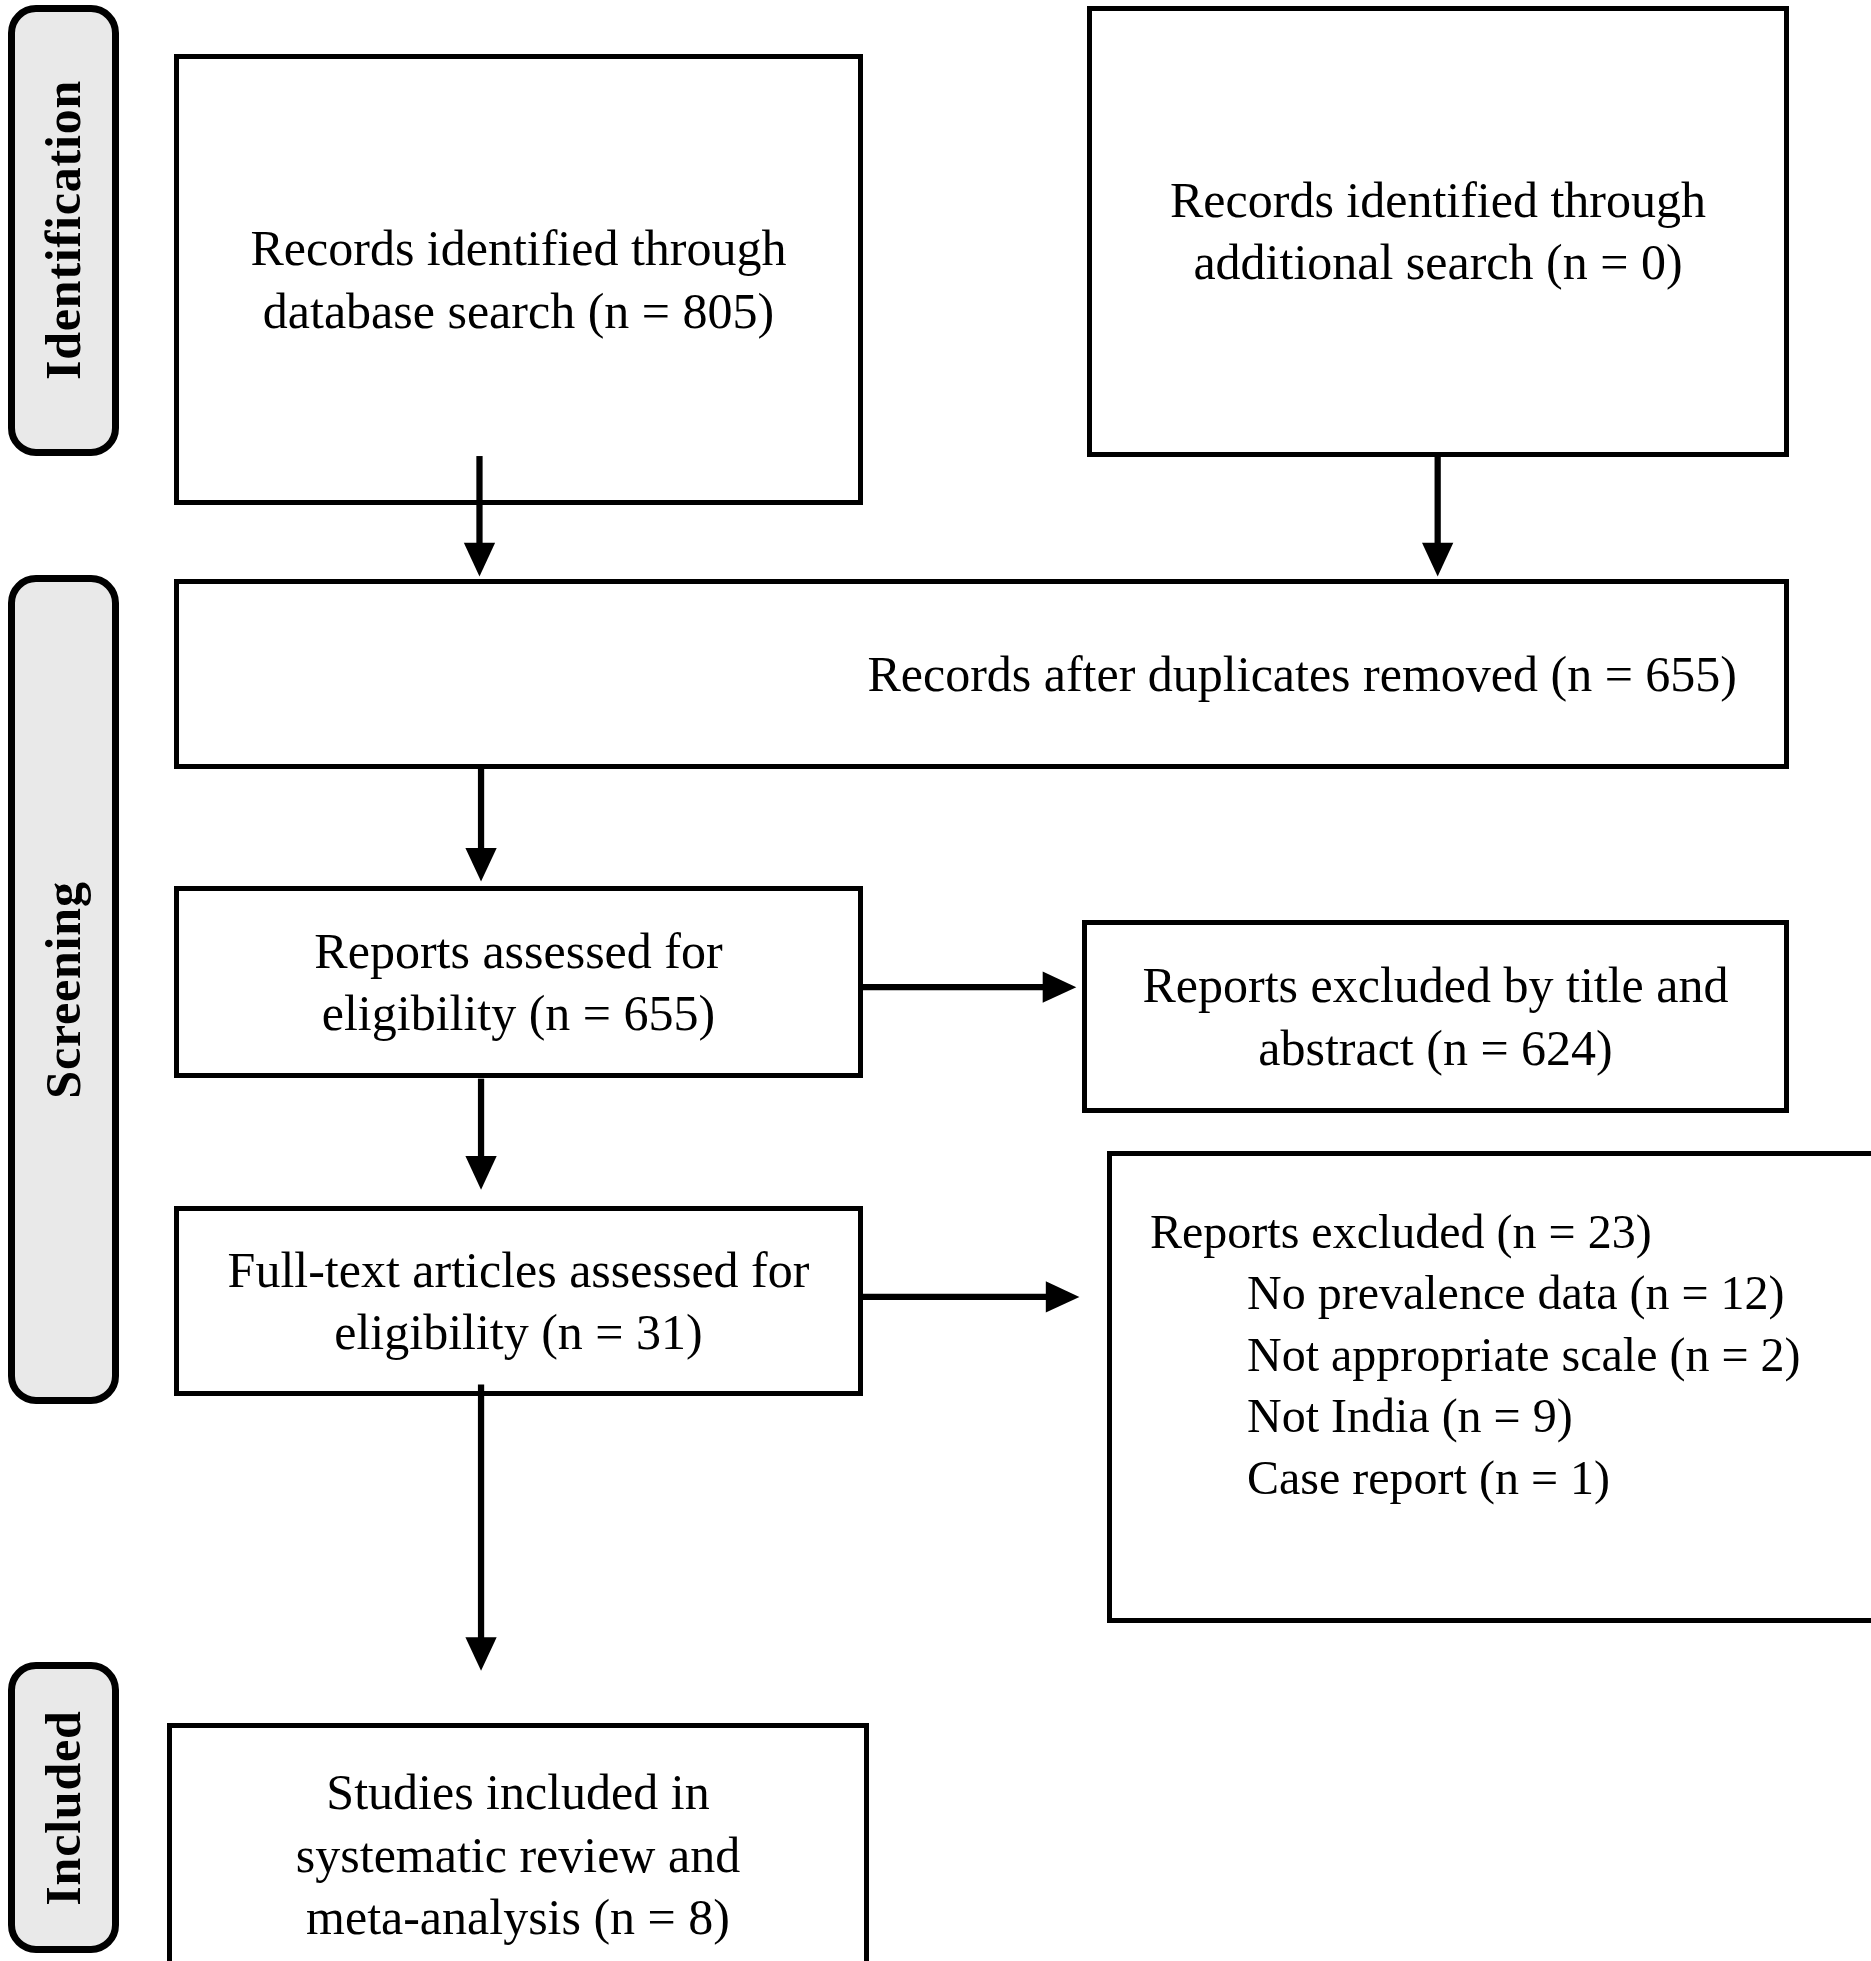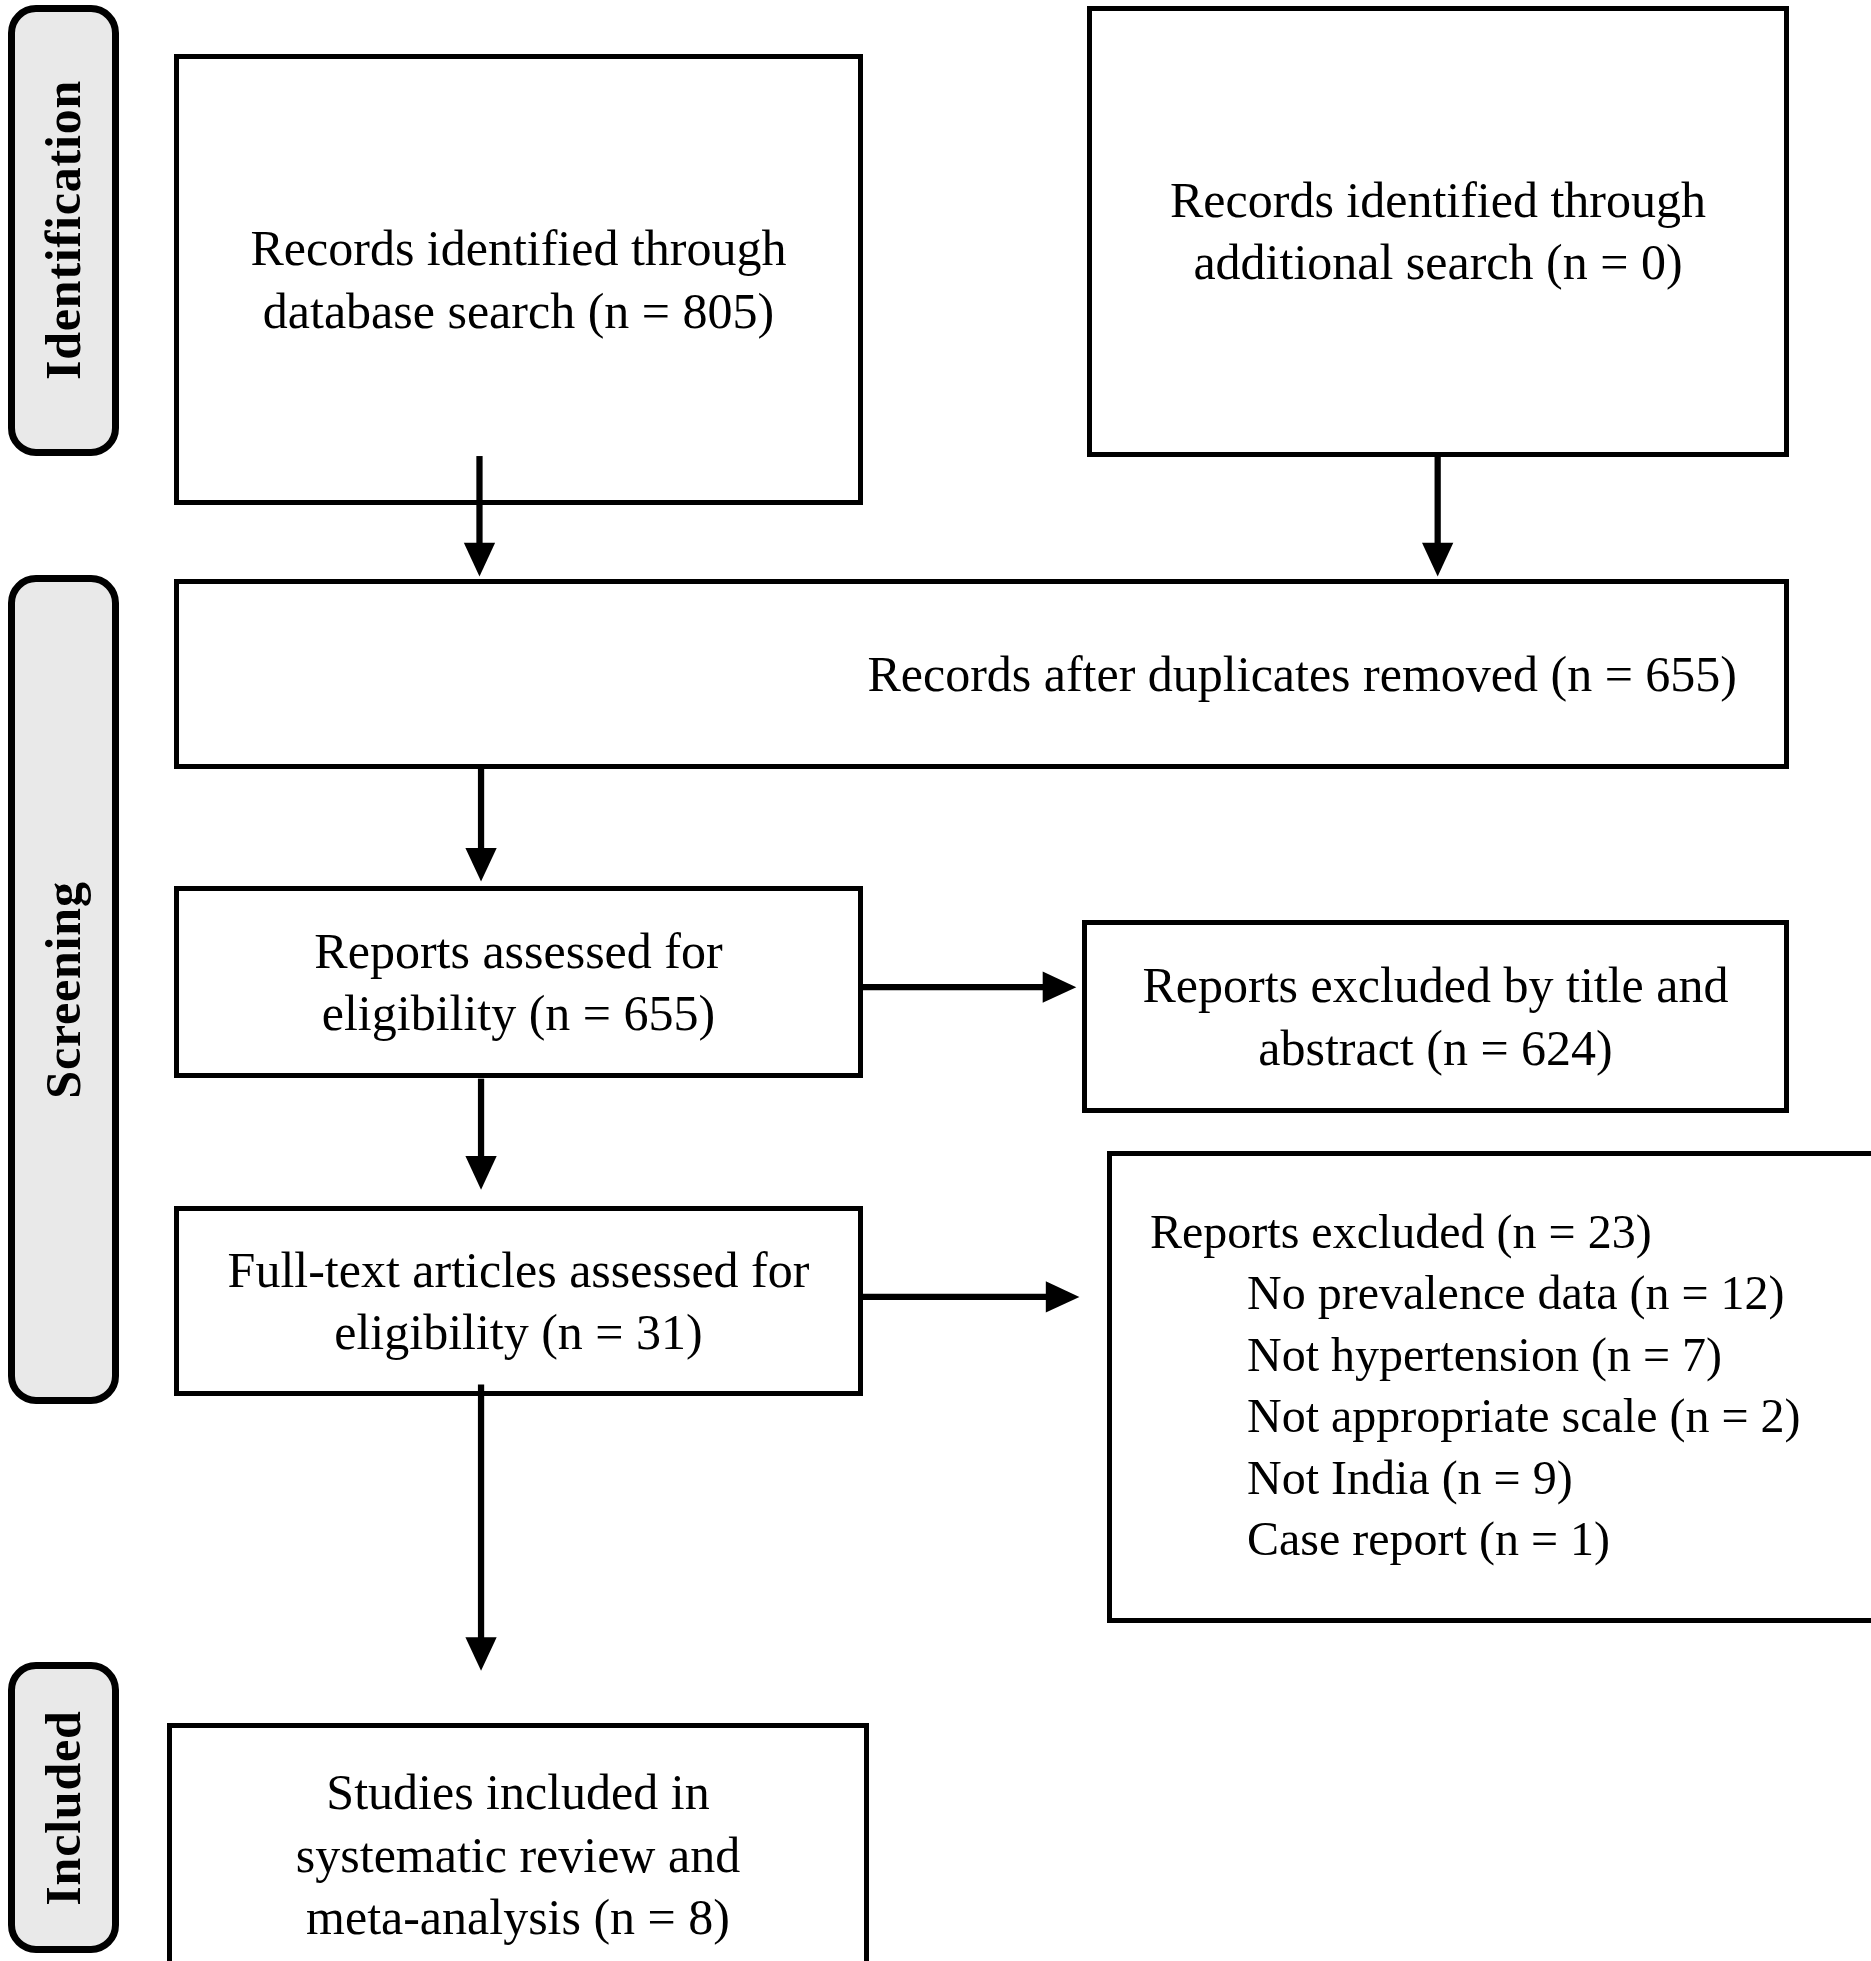--- a/index.html
+++ b/index.html
@@ -95,21 +95,20 @@
     <span>Reports excluded by title and abstract (n = 624)</span>
   </div>
 
   <div class="flow-box" style="left:174px; top:1194px; width:689px; height:190px; padding:0 39px;margin-top:12px;">
     <span>Full-text articles assessed for eligibility (n = 31)</span>
   </div>
 
   <div class="reasons-box" style="left:1085px; top:1151px; width:781px; height:472px;margin-left:22px;">
     <div>Reports excluded (n = 23)</div>
     <div class="reason-item">No prevalence data (n = 12)</div>
-    <div class="reason-item">Not hypertension (n = 7)</div>
     <div class="reason-item">Not appropriate scale (n = 2)</div>
     <div class="reason-item">Not India (n = 9)</div>
     <div class="reason-item">Case report (n = 1)</div>
   </div>
 
   <div class="flow-box" style="left:167px; top:1676px; width:702px; height:264px; padding:0 117px;margin-top:47px;">
     <span>Studies included in systematic review and meta-analysis (n = 8)</span>
   </div>
 
   <svg id="arrow-layer" viewBox="0 0 2392 2507" xmlns="http://www.w3.org/2000/svg">

